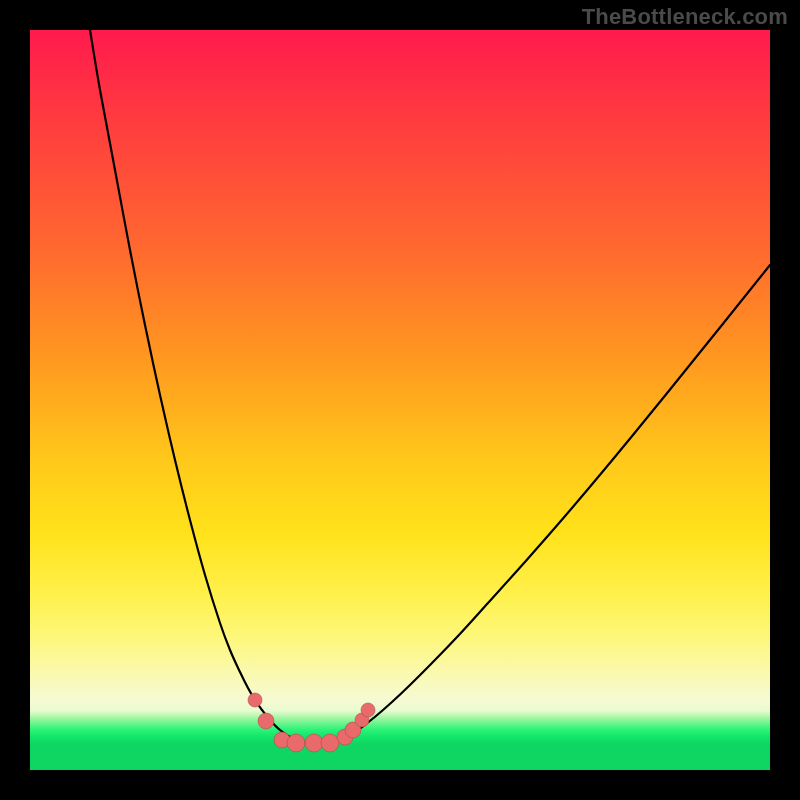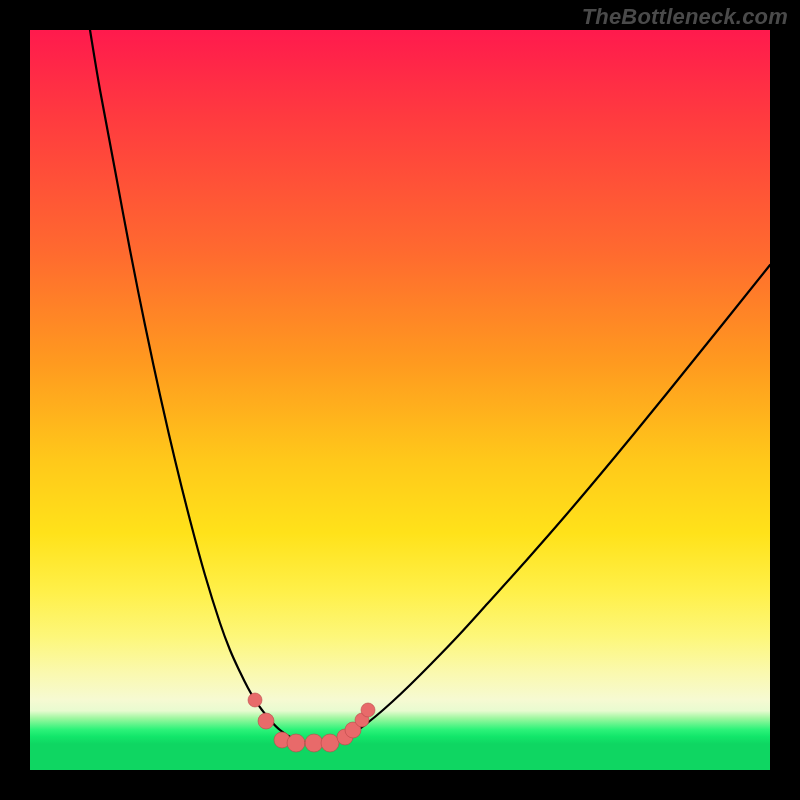--- a/index.html
+++ b/index.html
@@ -11,21 +11,20 @@
     overflow: hidden;
     font-family: Arial, Helvetica, sans-serif;
   }
   .frame {
     position: absolute;
     left: 0;
     top: 0;
     width: 800px;
     height: 800px;
     background: #000;
-    font-style: italic;
   }
   .plot {
     position: absolute;
     left: 30px;
     top: 30px;
     width: 740px;
     height: 740px;
     
     background: linear-gradient(
       to bottom,

